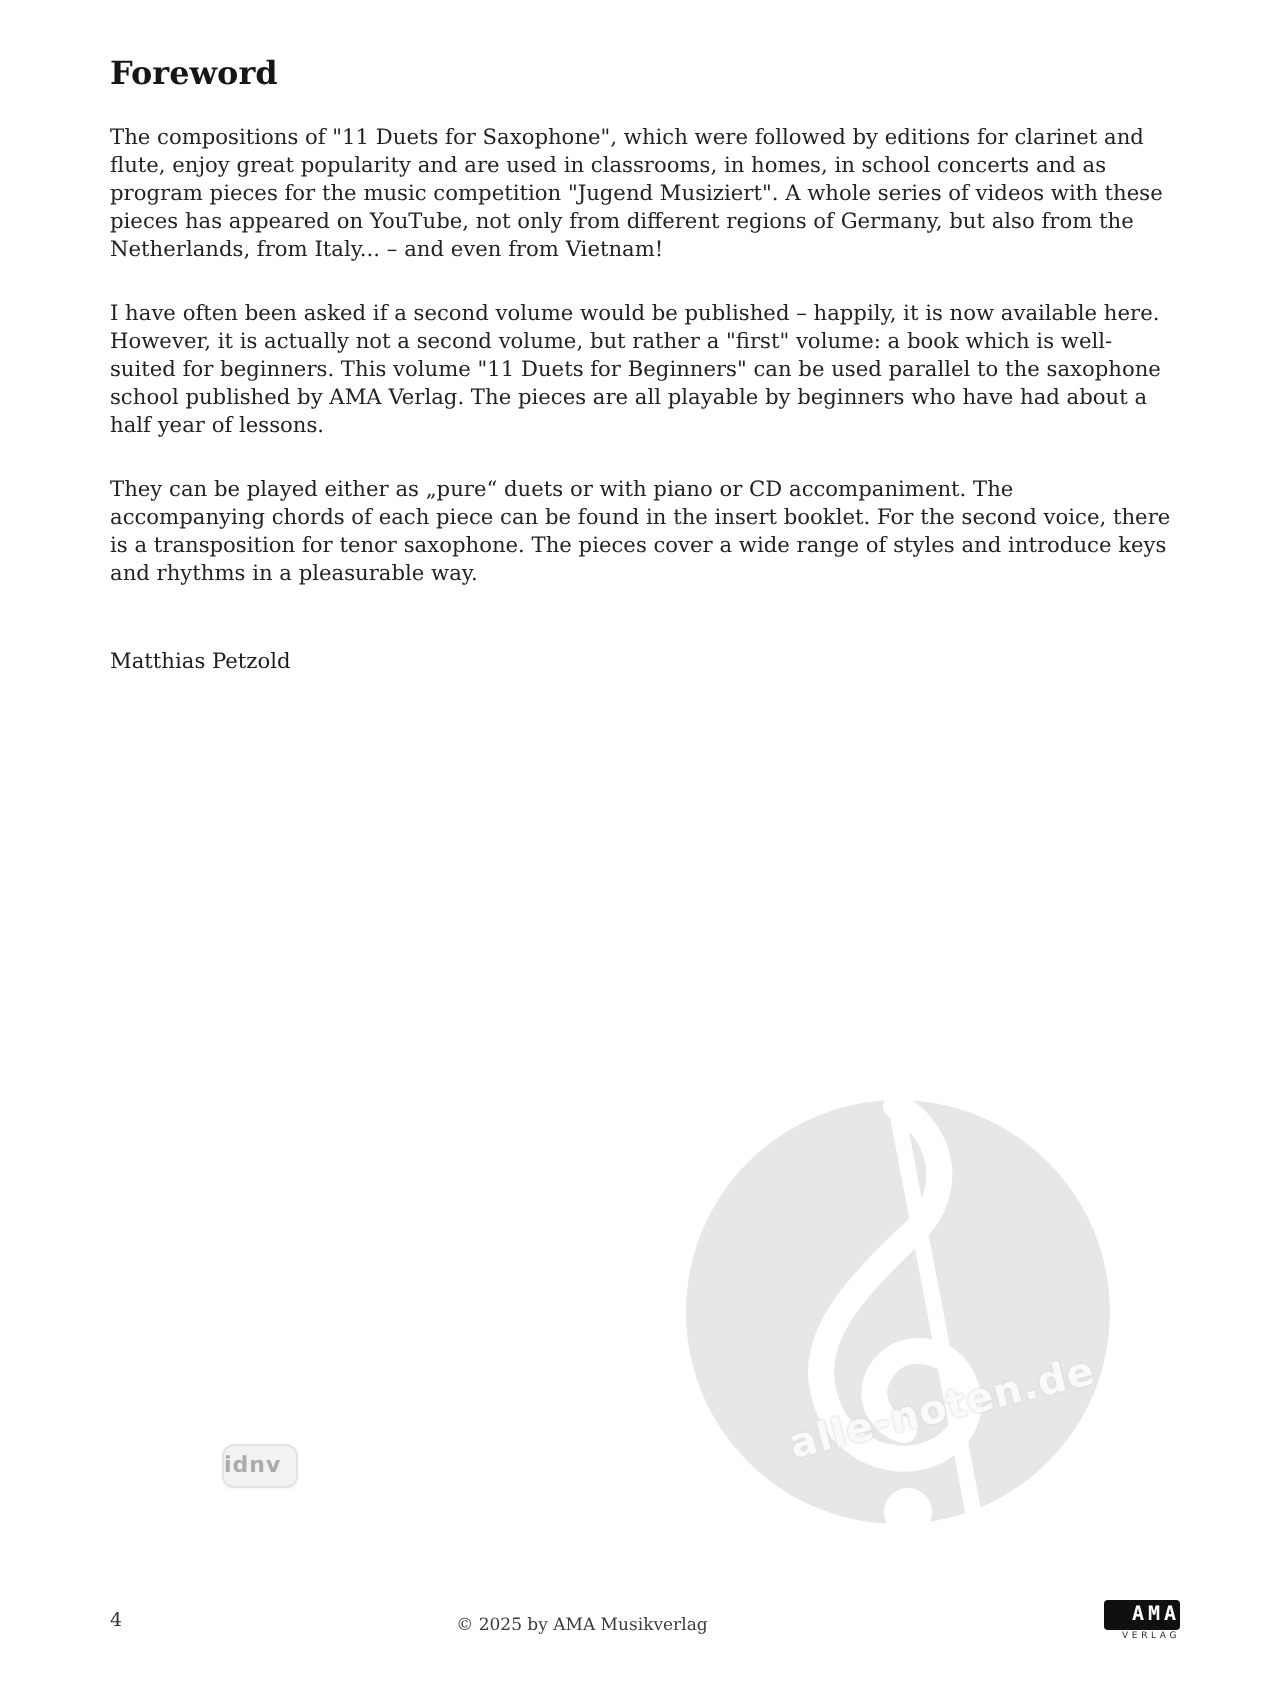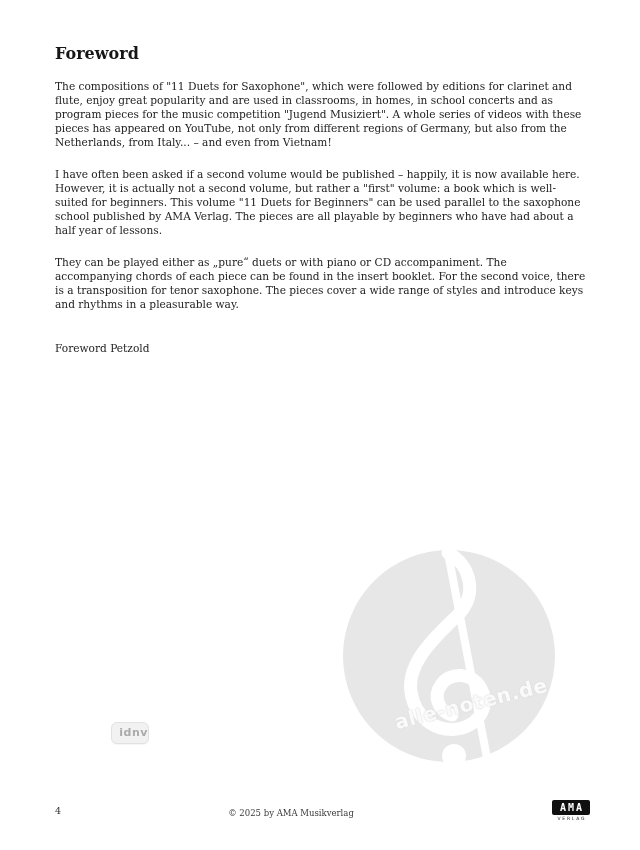--- a/index.html
+++ b/index.html
@@ -9,21 +9,21 @@
     position:relative;
     overflow:hidden;
     font-family:"DejaVu Serif", serif;
     color:#1c1c1c;
   }
   .content{
     position:absolute;
     left:55px; top:0; width:540px;
   }
   h1.heading{
-    margin:44px 0 16px 0;
+    margin:27px 0 16px 0;
     font-size:16px;
     line-height:19px;
     font-weight:bold;
     color:#161616;
   }
   .para{
     margin:0 0 17.5px 0;
     font-size:10.6px;
     line-height:14.1px;
     white-space:pre;
@@ -57,21 +57,21 @@
     position:absolute;
     left:111px; top:722px;
     width:36px; height:20px;
     background:#f2f2f2;
     border:1px solid #e2e2e2;
     border-radius:6px;
     font-family:"DejaVu Sans", sans-serif;
     font-weight:bold;
     font-size:11px;
     line-height:20px;
-    text-align:right;
+    text-align:left;
     color:#ababab;
     letter-spacing:0.5px;
     box-shadow:0 1px 1px rgba(0,0,0,0.04);
   }
   
   .page-num{
     position:absolute;
     left:55px; top:805px;
     font-size:9.5px;
     color:#333333;
@@ -81,21 +81,21 @@
     left:291px; top:808px;
     transform:translateX(-50%);
     font-size:8.5px;
     color:#3a3a3a;
     white-space:nowrap;
   }
   .ama-logo{
     position:absolute;
     left:552px; top:800px;
     width:38px;
-    text-align:center;
+    text-align:right;
   }
   .ama-box{
     background:#101010;
     color:#ffffff;
     font-family:"DejaVu Sans Mono", monospace;
     font-weight:bold;
     font-size:10px;
     height:15px;
     line-height:15px;
     letter-spacing:2px;
@@ -142,21 +142,21 @@
 school published by AMA Verlag. The pieces are all playable by beginners who have had about a
 half year of lessons.</p>
 
   <p class="para">They can be played either as „pure“ duets or with piano or CD accompaniment. The
 accompanying chords of each piece can be found in the insert booklet. For the second voice, there
 is a transposition for tenor saxophone. The pieces cover a wide range of styles and introduce keys
 and rhythms in a pleasurable way.</p>
 
 
   <div class="signature">
-    <div>Foreword Petzold</div>
+    <div>Matthias Petzold</div>
   </div>
 </div>
 
 <div class="page-num">4</div>
 
 <div class="copyright">© 2025 by AMA Musikverlag</div>
 
 <div class="ama-logo">
   <div class="ama-box">AMA</div>
   <div class="ama-sub">VERLAG</div>

